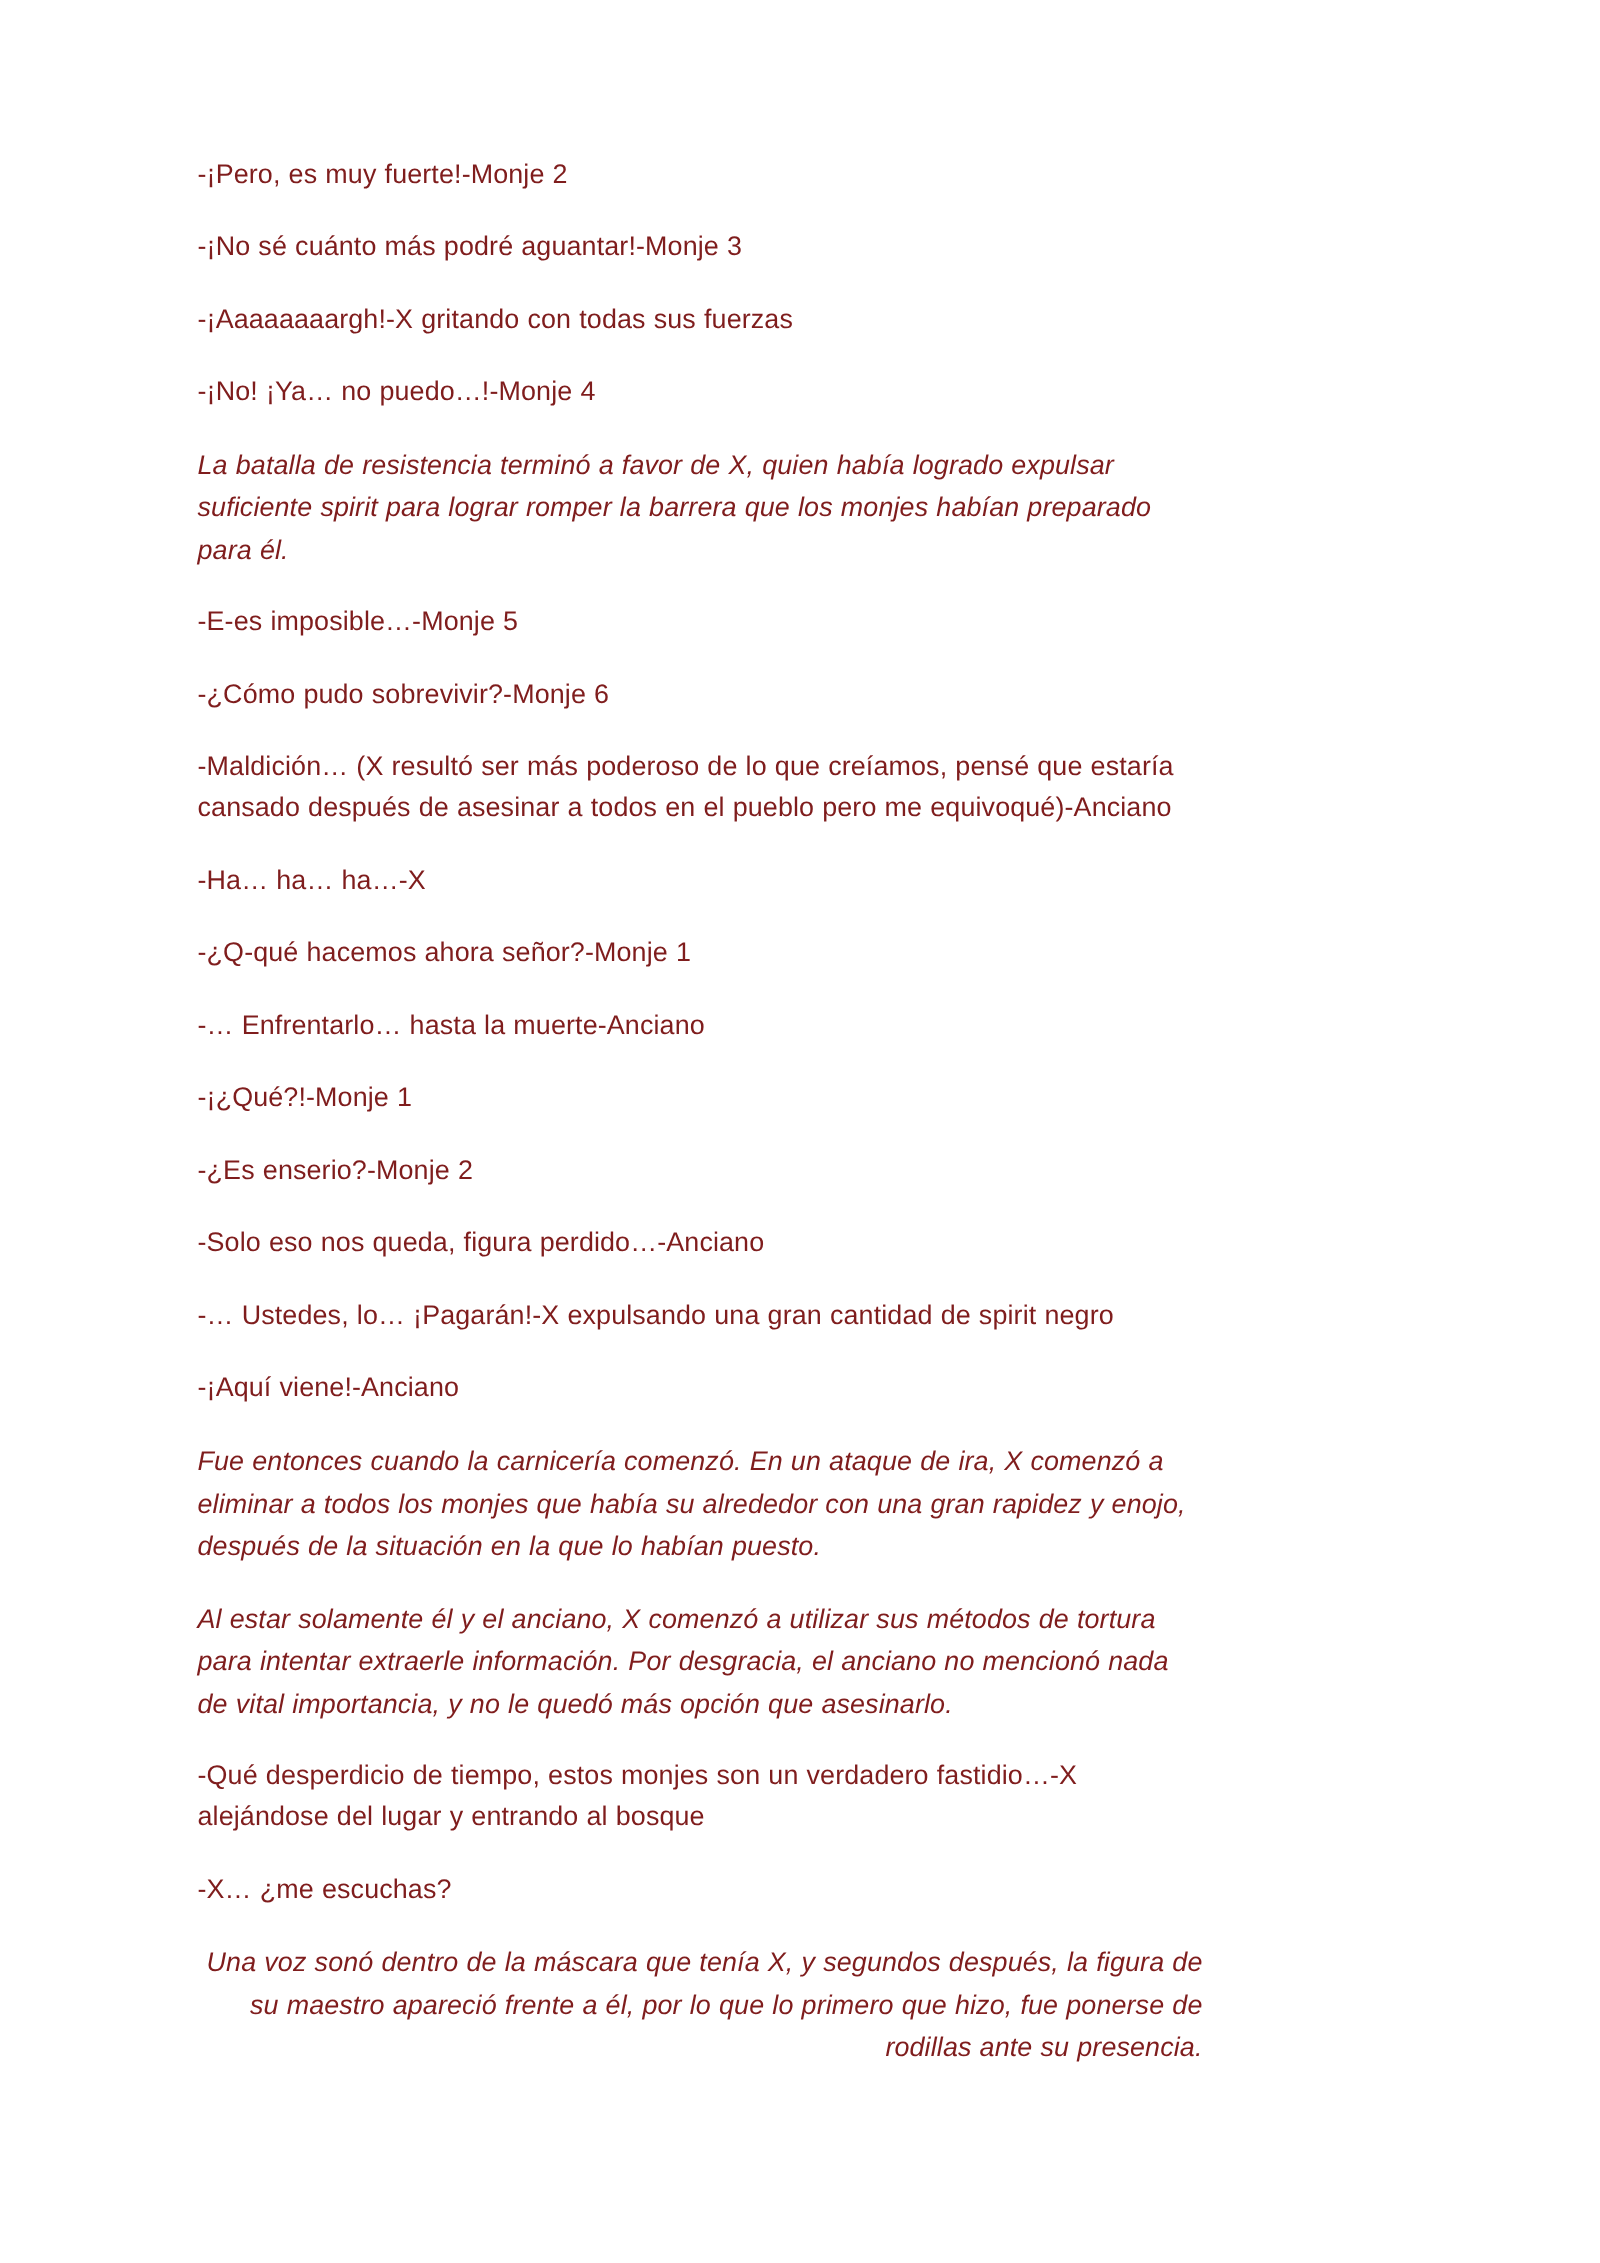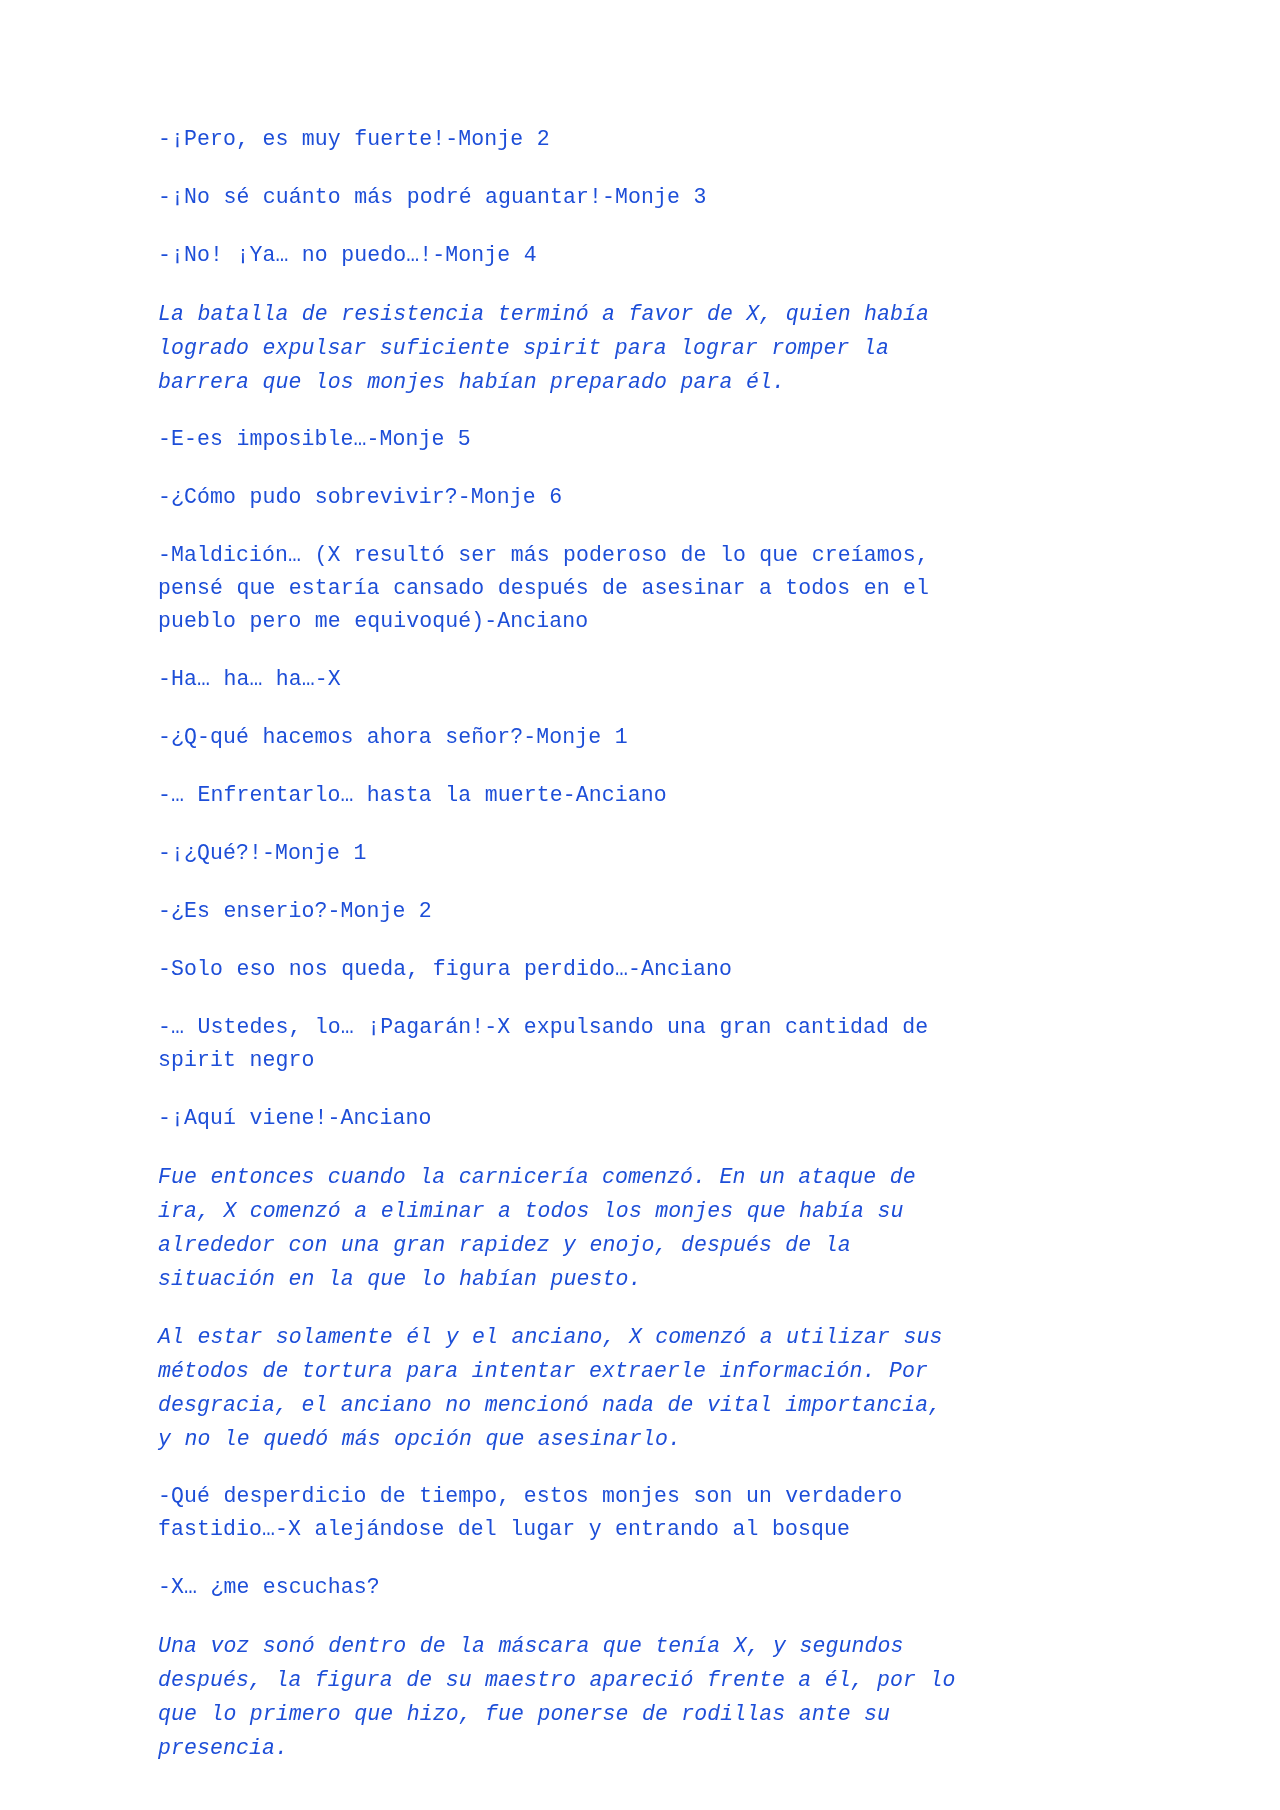--- a/index.html
+++ b/index.html
@@ -15,51 +15,53 @@
     box-sizing: border-box;
     overflow: hidden;
   }
   .text-column {
     position: absolute;
     left: 158px;
     top: 123px;
     width: 804px;
   }
   .para {
-    font-family: Liberation Mono, monospace;
+    font-family: Liberation Sans, sans-serif;
     font-size: 21.5px;
     line-height: 33px;
-    color: #1d4ed8;
+    color: #7f1d1d;
     margin: 0 0 25px 0;
     text-align: left;
     letter-spacing: 0.1px;
     word-spacing: 0.4px;
   }
   .para.narration {
     font-style: italic;
     line-height: 34px;
     margin-bottom: 24px;
     margin-top: 15px;
   }
   .para.dialogue {
     font-style: normal;
   }
   
   .para:last-child {
     margin-bottom: 0;
+    text-align: right;
   }
 </style>
 </head>
 <body>
 
 <div class="page">
   <div class="text-column">
 
     <p class="para dialogue">-¡Pero, es muy fuerte!-Monje 2</p>
     <p class="para dialogue">-¡No sé cuánto más podré aguantar!-Monje 3</p>
+    <p class="para dialogue">-¡Aaaaaaaargh!-X gritando con todas sus fuerzas</p>
     <p class="para dialogue">-¡No! ¡Ya… no puedo…!-Monje 4</p>
 
     <p class="para narration">La batalla de resistencia terminó a favor de X, quien había logrado expulsar suficiente spirit para lograr romper la barrera que los monjes habían preparado para él.</p>
 
     <p class="para dialogue">-E-es imposible…-Monje 5</p>
     <p class="para dialogue">-¿Cómo pudo sobrevivir?-Monje 6</p>
     <p class="para dialogue">-Maldición… (X resultó ser más poderoso de lo que creíamos, pensé que estaría cansado después de asesinar a todos en el pueblo pero me equivoqué)-Anciano</p>
     <p class="para dialogue">-Ha… ha… ha…-X</p>
     <p class="para dialogue">-¿Q-qué hacemos ahora señor?-Monje 1</p>
     <p class="para dialogue">-… Enfrentarlo… hasta la muerte-Anciano</p>

